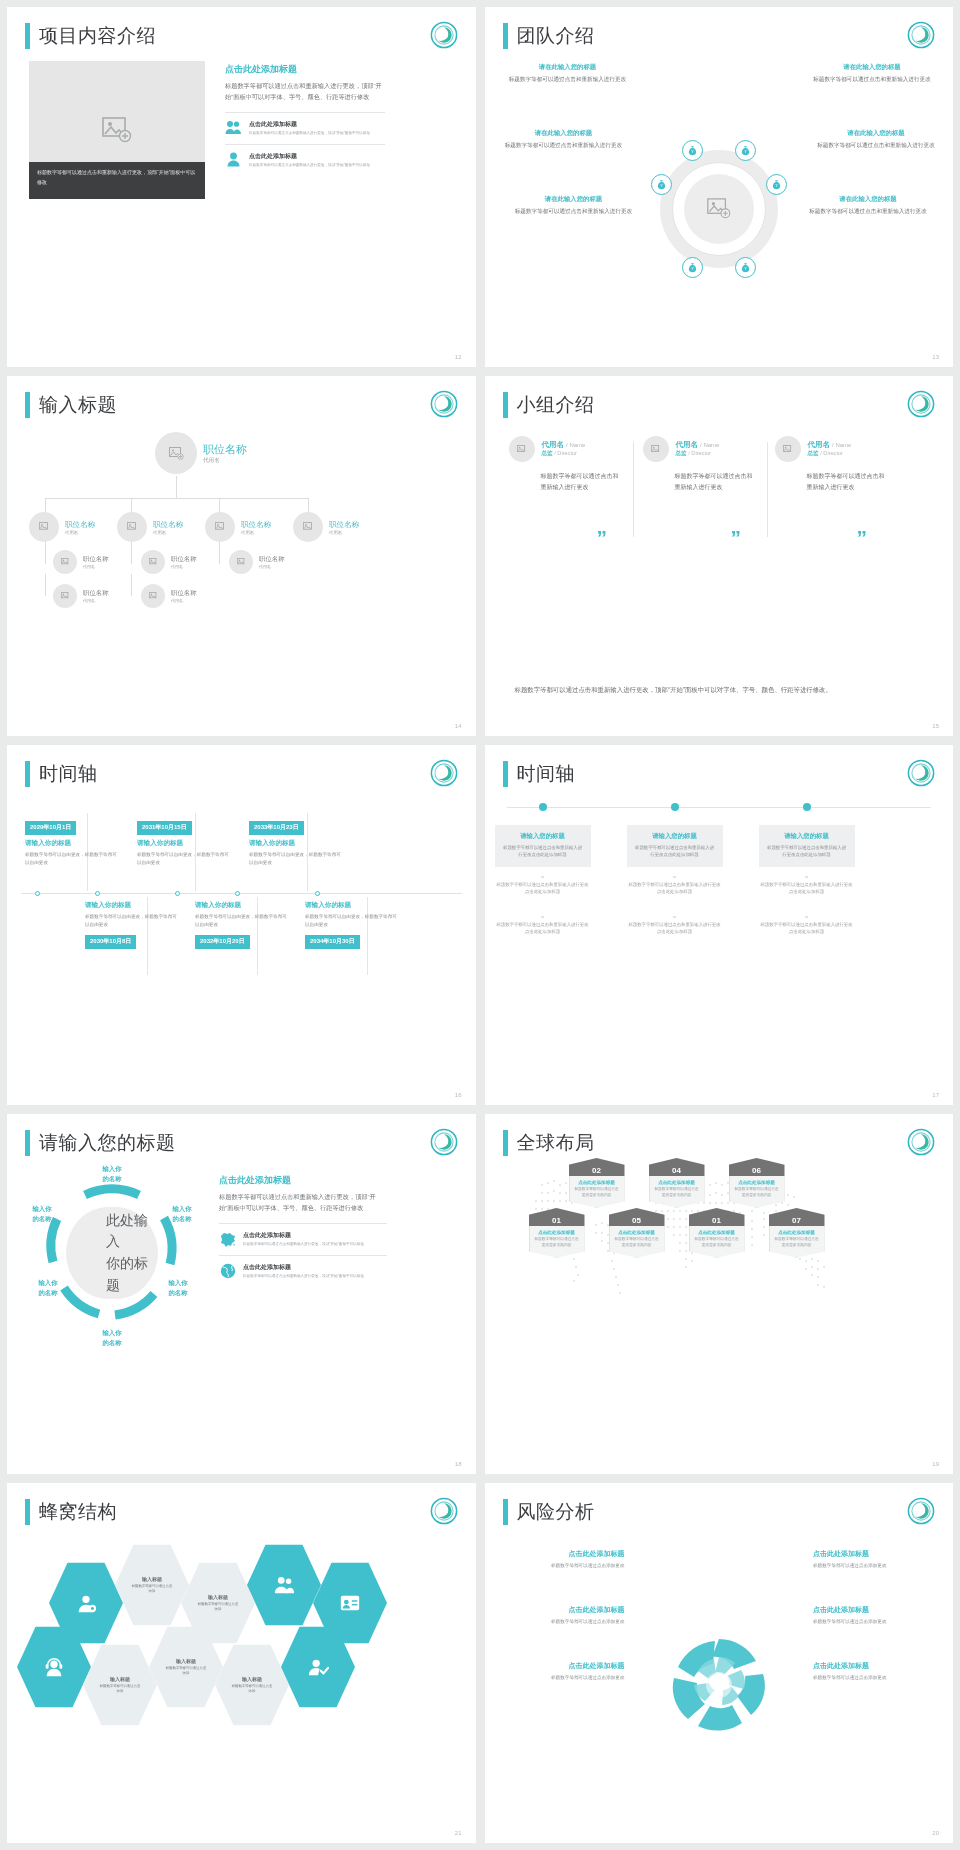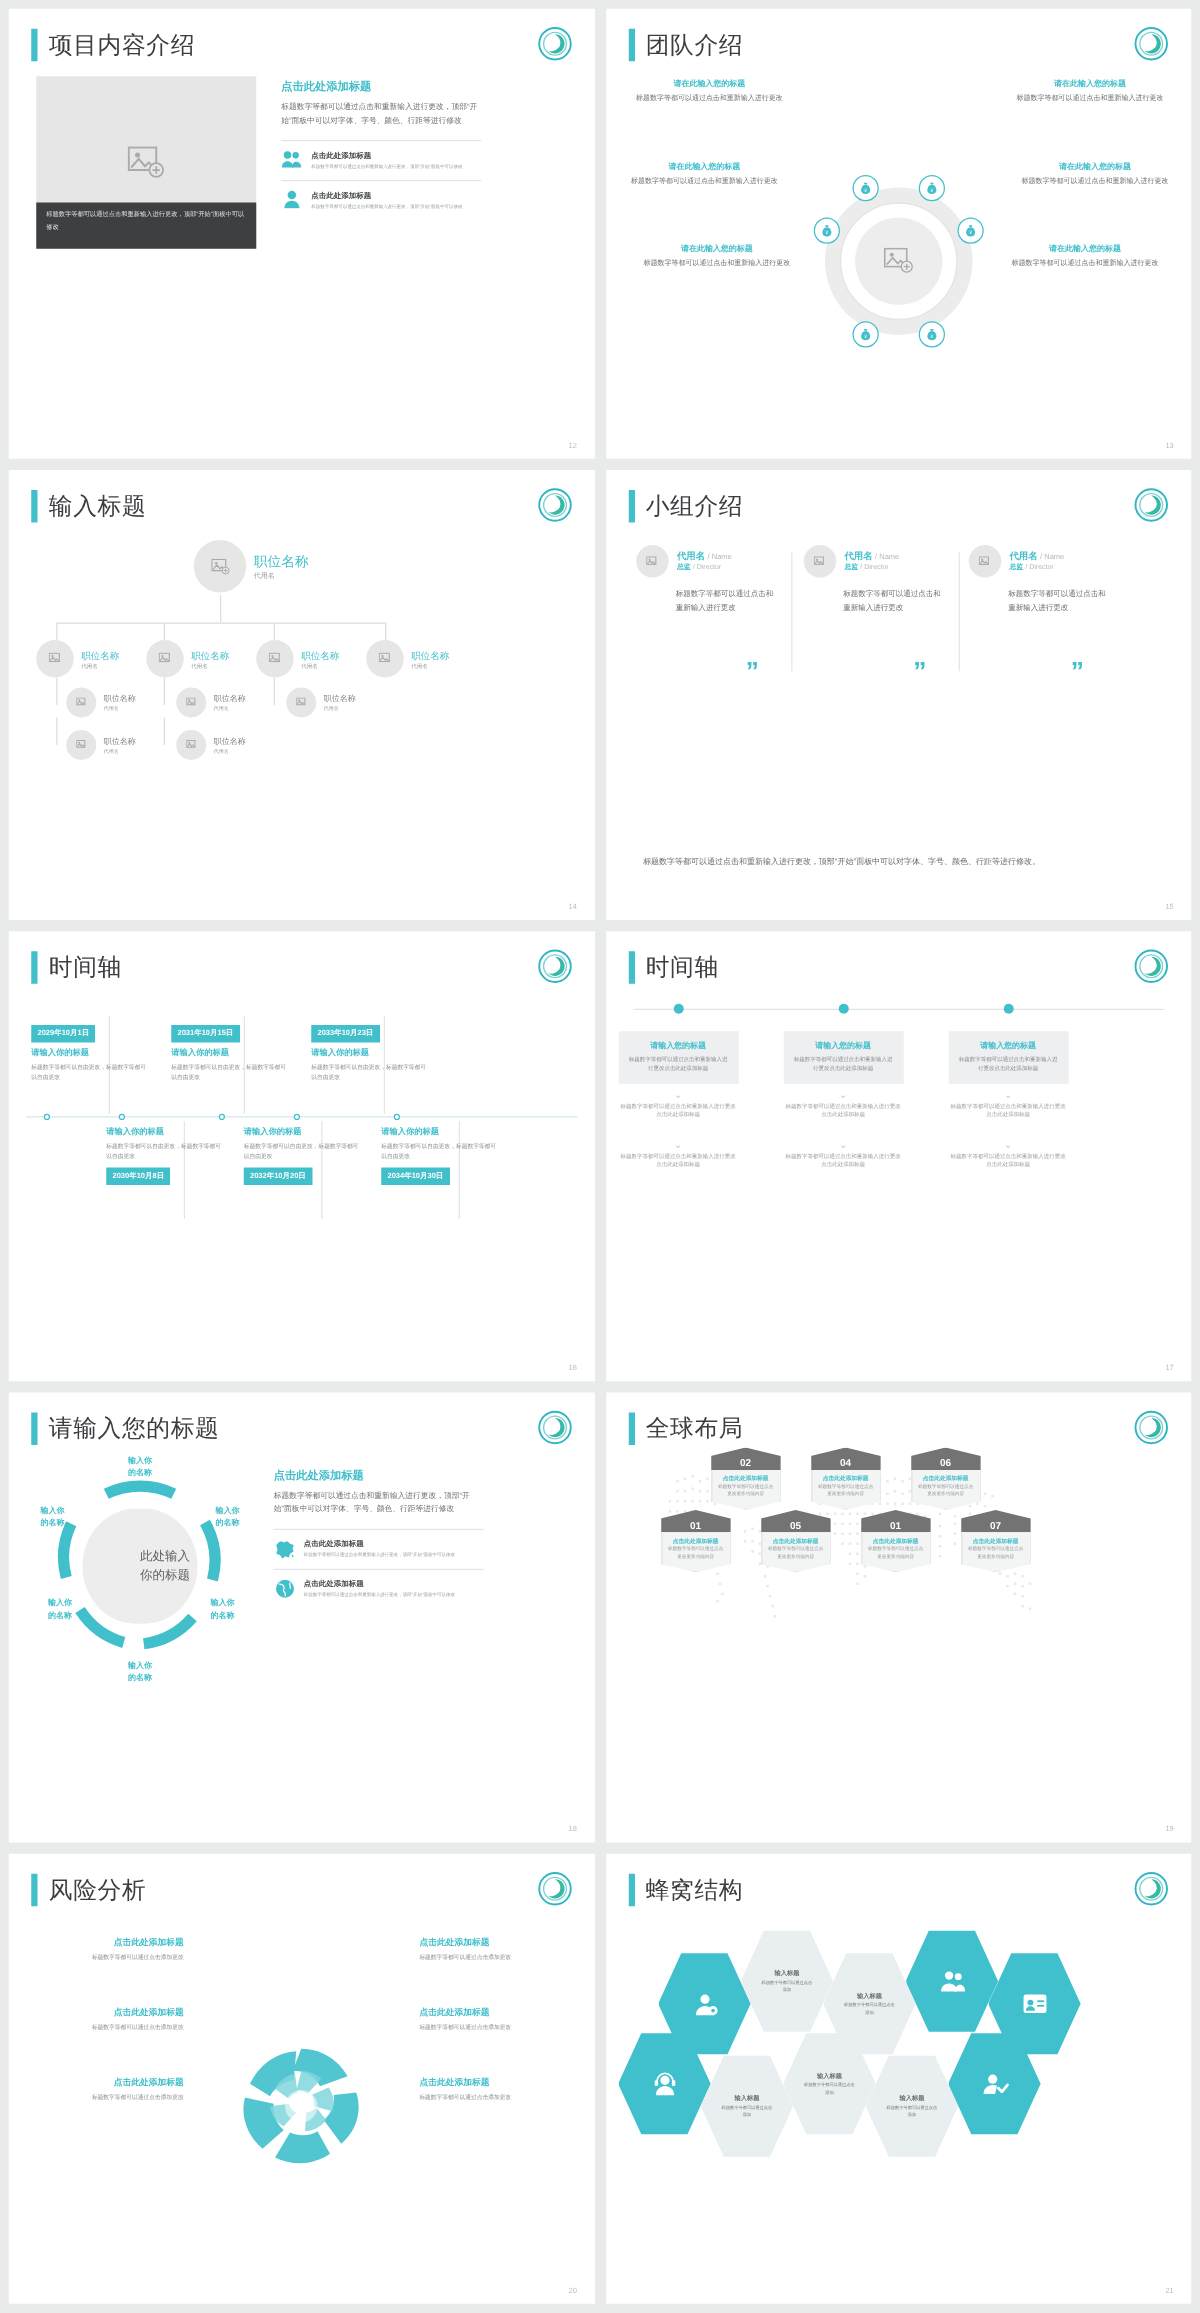--- a/index.html
+++ b/index.html
@@ -84,21 +84,21 @@
   .s17-h { font-size:6.4px; font-weight:bold; color:#41bfcb; text-align:center; margin-bottom:3px; }
   .s17-b { font-size:4.4px; line-height:1.65; color:#8b8e91; text-align:center; }
   .s17-t { position:absolute; width:96px; font-size:4.4px; line-height:1.65; color:#9a9d9f; text-align:center; }
   .chev { position:absolute; color:#9fd9e0; font-size:8px; text-align:center; width:96px; }
 
   
   .arcbox { position:absolute; left:30px; top:64px; width:150px; height:150px; }
   .arc-center { position:absolute; left:50%; top:50%; transform:translate(-50%,-50%);
                 width:92px; height:92px; border-radius:46px/50px; background:#ededed;
                 display:flex; flex-direction:column; align-items:center; justify-content:center; }
-  .arc-center div { font-size:10px; color:#5c5f62; line-height:1.55;padding-left:40px; }
+  .arc-center div { font-size:14px; color:#5c5f62; line-height:1.55;padding-left:40px; }
   .arclbl { position:absolute; width:46px; text-align:center; font-size:6.4px; font-weight:bold;
             color:#41bfcb; line-height:1.5; }
   .s18-right { position:absolute; left:212px; top:60px; width:168px; }
 
   
   .worldmap { position:absolute; left:26px; top:48px; width:350px; height:150px; opacity:.5; }
   .hexcard { position:absolute; width:56px; }
   .hex-top { width:56px; height:18px; background:#737373;
              clip-path:polygon(50% 0,100% 38%,100% 100%,0 100%,0 38%);
              color:#fff; font-size:8px; font-weight:bold; display:flex;
@@ -1005,20 +1005,112 @@
         <div class="hex-h">点击此处添加标题</div>
         <div class="hex-b">标题数字等都可以通过点击更改更多功能内容</div>
       </div>
     </div>
     <div class="pgnum">19</div>
   </div>
 
   <div class="slide">
     <div class="s-head">
       <div class="accent-bar"></div>
+      <div class="s-title">蜂窝结构</div>
+    </div>
+    <div class="logo">
+      <svg viewBox="0 0 40 40" width="28" height="28">
+          <circle cx="20" cy="20" r="18" fill="none" stroke="#2fb6c4" stroke-width="2.2"></circle>
+          <circle cx="20" cy="20" r="13" fill="none" stroke="#7fd3cf" stroke-width="1.6"></circle>
+          <path d="M20 9a11 11 0 1 1-7.8 18.8C16 30 25 27 26 19c.5-4-2-7-6-10z" fill="#39b8a8"></path>
+          <circle cx="20" cy="20" r="6" fill="#fff"></circle>
+        </svg>
+    </div>
+
+    <div class="honey">
+
+      <div class="hx fill" style="left:18px;top:28px;width:74px;height:84px">
+        <span>
+          <svg width="22" height="22" viewBox="0 0 24 24">
+              <circle cx="12" cy="8" r="4" fill="#fff"></circle>
+              <path d="M4 22c0-5 4-8 8-8s8 3 8 8z" fill="#fff"></path>
+              <circle cx="19" cy="18" r="4" fill="#fff"></circle>
+              <circle cx="19" cy="18" r="1.6" fill="#3fc0cc"></circle>
+            </svg>
+        </span>
+      </div>
+      <div class="hx pale" style="left:84px;top:10px;width:74px;height:84px">
+        <div class="hh">输入标题</div>
+        <div class="hb" style="width:44px">标题数字等都可以通过点击添加</div>
+      </div>
+      <div class="hx pale" style="left:150px;top:28px;width:74px;height:84px">
+        <div class="hh">输入标题</div>
+        <div class="hb" style="width:44px">标题数字等都可以通过点击添加</div>
+      </div>
+      <div class="hx fill" style="left:216px;top:10px;width:74px;height:84px">
+        <span>
+          <svg width="22" height="22" viewBox="0 0 24 24">
+              <circle cx="9" cy="7" r="3.6" fill="#fff"></circle>
+              <circle cx="17" cy="8" r="3" fill="#fff"></circle>
+              <path d="M2 21c0-4.6 3.2-7 7-7s7 2.4 7 7z" fill="#fff"></path>
+              <path d="M14 21c0-4 2.2-6 4.6-6S23 17 23 21z" fill="#fff"></path>
+            </svg>
+        </span>
+      </div>
+      <div class="hx fill" style="left:282px;top:28px;width:74px;height:84px">
+        <span>
+          <svg width="22" height="22" viewBox="0 0 24 24">
+              <rect x="2" y="4" width="20" height="16" rx="2" fill="#fff"></rect>
+              <circle cx="8" cy="11" r="2.6" fill="#3fc0cc"></circle>
+              <path d="M4 18c0-2.4 2-3.8 4-3.8s4 1.4 4 3.8z" fill="#3fc0cc"></path>
+              <rect x="14" y="9" width="6" height="1.6" fill="#3fc0cc"></rect>
+              <rect x="14" y="13" width="6" height="1.6" fill="#3fc0cc"></rect>
+            </svg>
+        </span>
+      </div>
+
+      <div class="hx fill" style="left:-14px;top:92px;width:74px;height:84px">
+        <span>
+          <svg width="22" height="22" viewBox="0 0 24 24">
+              <circle cx="12" cy="9" r="4" fill="#fff"></circle>
+              <path d="M4 22c0-5 4-8 8-8s8 3 8 8z" fill="#fff"></path>
+              <path d="M5 10a7 7 0 0 1 14 0" fill="none" stroke="#fff" stroke-width="1.6"></path>
+              <rect x="3" y="9" width="3" height="5" rx="1.2" fill="#fff"></rect>
+              <rect x="18" y="9" width="3" height="5" rx="1.2" fill="#fff"></rect>
+            </svg>
+        </span>
+      </div>
+      <div class="hx pale" style="left:52px;top:110px;width:74px;height:84px">
+        <div class="hh">输入标题</div>
+        <div class="hb" style="width:44px">标题数字等都可以通过点击添加</div>
+      </div>
+      <div class="hx pale" style="left:118px;top:92px;width:74px;height:84px">
+        <div class="hh">输入标题</div>
+        <div class="hb" style="width:44px">标题数字等都可以通过点击添加</div>
+      </div>
+      <div class="hx pale" style="left:184px;top:110px;width:74px;height:84px">
+        <div class="hh">输入标题</div>
+        <div class="hb" style="width:44px">标题数字等都可以通过点击添加</div>
+      </div>
+      <div class="hx fill" style="left:250px;top:92px;width:74px;height:84px">
+        <span>
+          <svg width="22" height="22" viewBox="0 0 24 24">
+              <circle cx="10" cy="8" r="4" fill="#fff"></circle>
+              <path d="M2 21c0-5 3.6-8 8-8 1.4 0 2.7.3 3.8.8L12 21z" fill="#fff"></path>
+              <path d="M15 16l3 3 5-6" fill="none" stroke="#fff" stroke-width="2.4" stroke-linecap="round" stroke-linejoin="round"></path>
+            </svg>
+        </span>
+      </div>
+    </div>
+    <div class="pgnum">21</div>
+  </div>
+
+  <div class="slide">
+    <div class="s-head">
+      <div class="accent-bar"></div>
       <div class="s-title">风险分析</div>
     </div>
     <div class="logo">
       <svg viewBox="0 0 40 40" width="28" height="28">
           <circle cx="20" cy="20" r="18" fill="none" stroke="#2fb6c4" stroke-width="2.2"></circle>
           <circle cx="20" cy="20" r="13" fill="none" stroke="#7fd3cf" stroke-width="1.6"></circle>
           <path d="M20 9a11 11 0 1 1-7.8 18.8C16 30 25 27 26 19c.5-4-2-7-6-10z" fill="#39b8a8"></path>
           <circle cx="20" cy="20" r="6" fill="#fff"></circle>
         </svg>
     </div>
@@ -1063,105 +1155,13 @@
       <div class="h">点击此处添加标题</div>
       <div class="b">标题数字等都可以通过点击添加更改</div>
     </div>
     <div class="pin" style="right:14px;top:178px;text-align:left">
       <div class="h">点击此处添加标题</div>
       <div class="b">标题数字等都可以通过点击添加更改</div>
     </div>
     <div class="pgnum">20</div>
   </div>
 
-  <div class="slide">
-    <div class="s-head">
-      <div class="accent-bar"></div>
-      <div class="s-title">蜂窝结构</div>
-    </div>
-    <div class="logo">
-      <svg viewBox="0 0 40 40" width="28" height="28">
-          <circle cx="20" cy="20" r="18" fill="none" stroke="#2fb6c4" stroke-width="2.2"></circle>
-          <circle cx="20" cy="20" r="13" fill="none" stroke="#7fd3cf" stroke-width="1.6"></circle>
-          <path d="M20 9a11 11 0 1 1-7.8 18.8C16 30 25 27 26 19c.5-4-2-7-6-10z" fill="#39b8a8"></path>
-          <circle cx="20" cy="20" r="6" fill="#fff"></circle>
-        </svg>
-    </div>
-
-    <div class="honey">
-
-      <div class="hx fill" style="left:18px;top:28px;width:74px;height:84px">
-        <span>
-          <svg width="22" height="22" viewBox="0 0 24 24">
-              <circle cx="12" cy="8" r="4" fill="#fff"></circle>
-              <path d="M4 22c0-5 4-8 8-8s8 3 8 8z" fill="#fff"></path>
-              <circle cx="19" cy="18" r="4" fill="#fff"></circle>
-              <circle cx="19" cy="18" r="1.6" fill="#3fc0cc"></circle>
-            </svg>
-        </span>
-      </div>
-      <div class="hx pale" style="left:84px;top:10px;width:74px;height:84px">
-        <div class="hh">输入标题</div>
-        <div class="hb" style="width:44px">标题数字等都可以通过点击添加</div>
-      </div>
-      <div class="hx pale" style="left:150px;top:28px;width:74px;height:84px">
-        <div class="hh">输入标题</div>
-        <div class="hb" style="width:44px">标题数字等都可以通过点击添加</div>
-      </div>
-      <div class="hx fill" style="left:216px;top:10px;width:74px;height:84px">
-        <span>
-          <svg width="22" height="22" viewBox="0 0 24 24">
-              <circle cx="9" cy="7" r="3.6" fill="#fff"></circle>
-              <circle cx="17" cy="8" r="3" fill="#fff"></circle>
-              <path d="M2 21c0-4.6 3.2-7 7-7s7 2.4 7 7z" fill="#fff"></path>
-              <path d="M14 21c0-4 2.2-6 4.6-6S23 17 23 21z" fill="#fff"></path>
-            </svg>
-        </span>
-      </div>
-      <div class="hx fill" style="left:282px;top:28px;width:74px;height:84px">
-        <span>
-          <svg width="22" height="22" viewBox="0 0 24 24">
-              <rect x="2" y="4" width="20" height="16" rx="2" fill="#fff"></rect>
-              <circle cx="8" cy="11" r="2.6" fill="#3fc0cc"></circle>
-              <path d="M4 18c0-2.4 2-3.8 4-3.8s4 1.4 4 3.8z" fill="#3fc0cc"></path>
-              <rect x="14" y="9" width="6" height="1.6" fill="#3fc0cc"></rect>
-              <rect x="14" y="13" width="6" height="1.6" fill="#3fc0cc"></rect>
-            </svg>
-        </span>
-      </div>
-
-      <div class="hx fill" style="left:-14px;top:92px;width:74px;height:84px">
-        <span>
-          <svg width="22" height="22" viewBox="0 0 24 24">
-              <circle cx="12" cy="9" r="4" fill="#fff"></circle>
-              <path d="M4 22c0-5 4-8 8-8s8 3 8 8z" fill="#fff"></path>
-              <path d="M5 10a7 7 0 0 1 14 0" fill="none" stroke="#fff" stroke-width="1.6"></path>
-              <rect x="3" y="9" width="3" height="5" rx="1.2" fill="#fff"></rect>
-              <rect x="18" y="9" width="3" height="5" rx="1.2" fill="#fff"></rect>
-            </svg>
-        </span>
-      </div>
-      <div class="hx pale" style="left:52px;top:110px;width:74px;height:84px">
-        <div class="hh">输入标题</div>
-        <div class="hb" style="width:44px">标题数字等都可以通过点击添加</div>
-      </div>
-      <div class="hx pale" style="left:118px;top:92px;width:74px;height:84px">
-        <div class="hh">输入标题</div>
-        <div class="hb" style="width:44px">标题数字等都可以通过点击添加</div>
-      </div>
-      <div class="hx pale" style="left:184px;top:110px;width:74px;height:84px">
-        <div class="hh">输入标题</div>
-        <div class="hb" style="width:44px">标题数字等都可以通过点击添加</div>
-      </div>
-      <div class="hx fill" style="left:250px;top:92px;width:74px;height:84px">
-        <span>
-          <svg width="22" height="22" viewBox="0 0 24 24">
-              <circle cx="10" cy="8" r="4" fill="#fff"></circle>
-              <path d="M2 21c0-5 3.6-8 8-8 1.4 0 2.7.3 3.8.8L12 21z" fill="#fff"></path>
-              <path d="M15 16l3 3 5-6" fill="none" stroke="#fff" stroke-width="2.4" stroke-linecap="round" stroke-linejoin="round"></path>
-            </svg>
-        </span>
-      </div>
-    </div>
-    <div class="pgnum">21</div>
-  </div>
-
 </div>
 
 </body></html>

